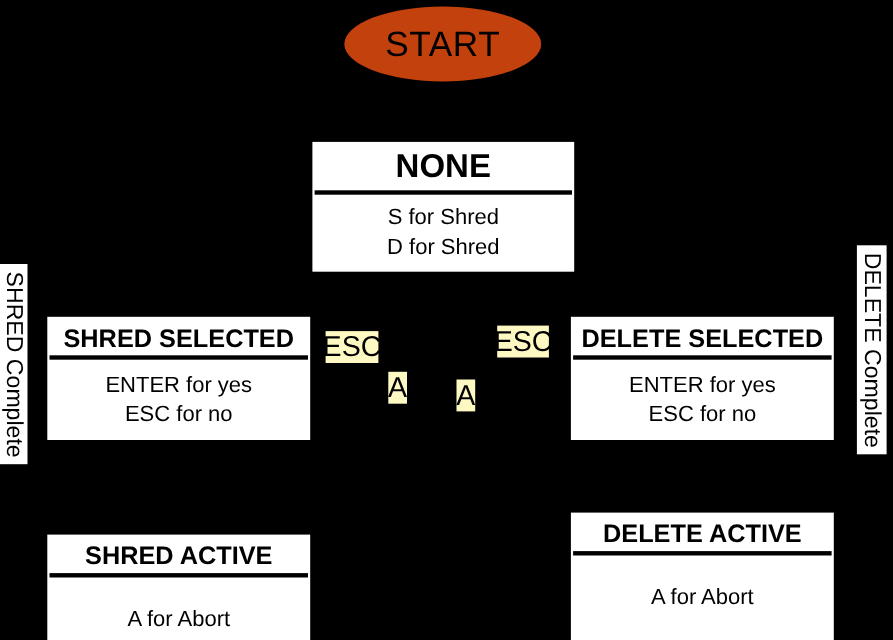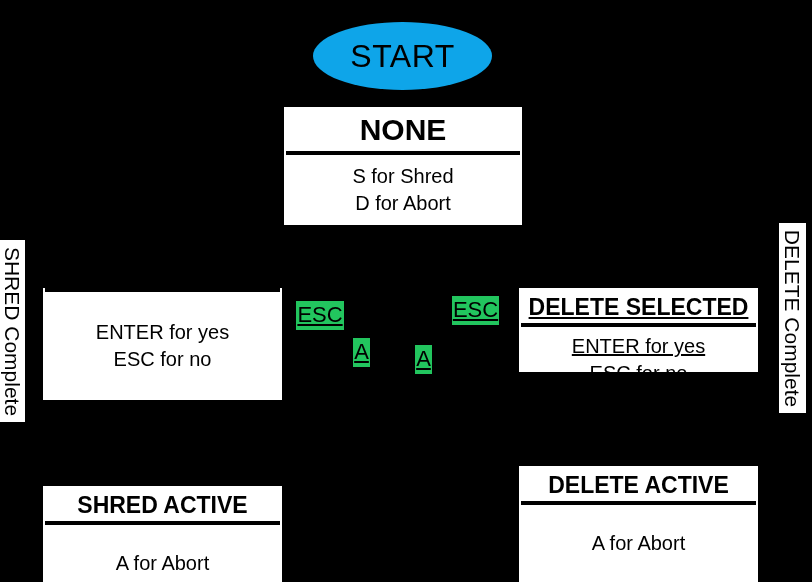--- a/index.html
+++ b/index.html
@@ -14,24 +14,24 @@
     height: 582px;
     background: #000000;
     overflow: hidden;
     font-family: "Liberation Sans", sans-serif;
   }
 
   
   .start-node {
     position: absolute;
     left: 313px;
-    top: 22px;
+    top: 6px;
     width: 179px;
     height: 68px;
-    background: #0ea5e9;
+    background: #c2410c;
     border-radius: 50%;
     display: flex;
     align-items: center;
     justify-content: center;
   }
   .start-label {
     font-size: 32px;
     font-weight: 400;
     color: #000000;
     letter-spacing: 0.5px;
@@ -77,24 +77,24 @@
   }
   .state-line {
     font-size: 20px;
     color: #000000;
     text-align: center;
     line-height: 1.35;
     white-space: nowrap;
   }
 
   
-  #box-none          { left: 284px; top: 107px; width: 238px; height: 118px; }
+  #box-none          { left: 284px; top: 129px; width: 238px; height: 118px; }
   #box-none .state-title { font-size: 30px; }
   #box-shred-selected{ left: 43px;  top: 288px; width: 239px; height: 112px; }
-  #box-delete-selected{left: 519px; top: 288px; width: 239px; height: 84px; text-decoration: underline; }
+  #box-delete-selected{left: 519px; top: 288px; width: 239px; height: 112px; }
   #box-shred-active  { left: 43px;  top: 466px; width: 239px; height: 116px; margin-top: 20px; }
   #box-delete-active { left: 519px; top: 466px; width: 239px; height: 116px; justify-content: flex-end; }
 
   
   .side-label {
     position: absolute;
     background: #ffffff;
     color: #000000;
     font-size: 21px;
     line-height: 1;
@@ -107,30 +107,29 @@
   .side-label span {
     display: block;
     transform: rotate(90deg);
   }
   #label-shred-complete  { left: 0px;   top: 240px; width: 25px; height: 182px; }
   #label-delete-complete { left: 779px; top: 223px; width: 27px; height: 190px; }
 
   
   .edge-label {
     position: absolute;
-    background: #22c55e;
-    color: #000000;
-    font-size: 22px;
+    background: #fef9c3;
+    color: #000000;
+    font-size: 26px;
     line-height: 1.1;
     display: flex;
     align-items: center;
     justify-content: center;
     box-sizing: border-box;
     white-space: nowrap;
-    text-decoration: underline;
   }
   #label-esc-left  { left: 296px; top: 301px; width: 48px; height: 29px; }
   #label-esc-right { left: 452px; top: 296px; width: 47px; height: 29px; }
   #label-a-left    { left: 353px; top: 338px; width: 17px; height: 29px; }
   #label-a-right   { left: 415px; top: 345px; width: 17px; height: 29px; }
 </style>
 </head>
 <body>
 
 <div id="canvas">
@@ -139,25 +138,28 @@
     <div class="start-label">START</div>
   </div>
 
   <div class="state-box" id="box-none">
     <div class="state-title-wrap">
       <div class="state-title">NONE</div>
     </div>
     <div class="state-divider"></div>
     <div class="state-body">
       <div class="state-line">S for Shred</div>
-      <div class="state-line">D for Abort</div>
+      <div class="state-line">D for Shred</div>
     </div>
   </div>
 
   <div class="state-box" id="box-shred-selected">
+    <div class="state-title-wrap">
+      <div class="state-title">SHRED SELECTED</div>
+    </div>
     <div class="state-divider"></div>
     <div class="state-body">
       <div class="state-line">ENTER for yes</div>
       <div class="state-line">ESC for no</div>
     </div>
   </div>
 
   <div class="state-box" id="box-delete-selected">
     <div class="state-title-wrap">
       <div class="state-title">DELETE SELECTED</div>

